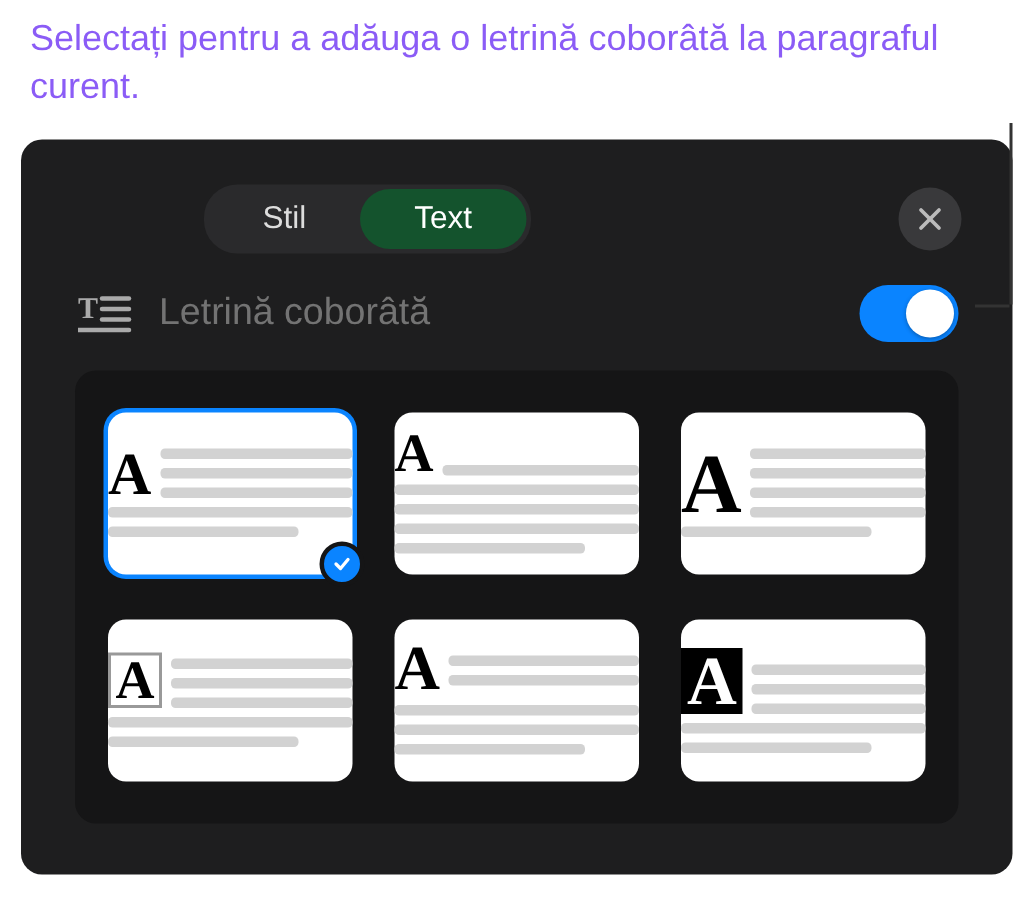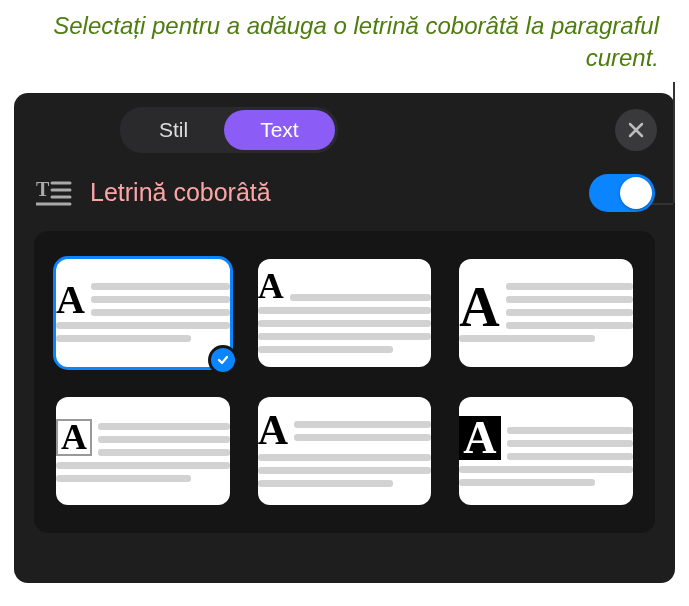--- a/index.html
+++ b/index.html
@@ -8,26 +8,25 @@
       box-sizing: border-box;
     }
     body {
       font-family: -apple-system, BlinkMacSystemFont, "Segoe UI", Helvetica, Arial, sans-serif;
       background: #fff;
       width: 689px;
       height: 606px;
       position: relative;
     }
     .callout {
-      text-align: right;
+      text-align: left;
       padding: 10px 30px 10px 20px;
       font-size: 24px;
-      color: #4d7c0f;
+      color: #8b5cf6;
       line-height: 1.35;
-      font-style: italic;
     }
     .callout-line {
       position: absolute;
       right: 14px;
       top: 82px;
       width: 2px;
       height: 121px;
       background: #333;
     }
     .callout-line::after {
@@ -38,21 +37,21 @@
       width: 23px;
       height: 2px;
       background: #333;
     }
     .panel {
       background: #1e1e1f;
       border-radius: 14px;
       margin: 8px 14px 14px 14px;
       width: 661px;
       height: 490px;
-      padding: 0;
+      padding: 16px;
       overflow: hidden;
     }
     .topbar {
       display: flex;
       align-items: center;
       padding: 14px 18px 14px 18px;
       gap: 18px;
     }
     .segmented {
       display: flex;
@@ -63,21 +62,21 @@
       margin-left: 88px;
     }
     .segment {
       padding: 8px 36px;
       color: #ddd;
       font-size: 21px;
       border-radius: 20px;
       cursor: pointer;
     }
     .segment.active {
-      background: #8b5cf6;
+      background: #14532d;
       color: #fff;
     }
     .close-btn {
       margin-left: auto;
       width: 42px;
       height: 42px;
       border-radius: 50%;
       background: #39393b;
       display: flex;
       align-items: center;
@@ -96,21 +95,21 @@
       gap: 16px;
     }
     .section-icon {
       width: 40px;
       height: 40px;
       display: flex;
       align-items: center;
       justify-content: center;
     }
     .section-title {
-      color: #fca5a5;
+      color: #737373;
       font-size: 25px;
       font-weight: 500;
     }
     .toggle {
       margin-left: auto;
       width: 66px;
       height: 38px;
       background: #0a84ff;
       border-radius: 19px;
       position: relative;

